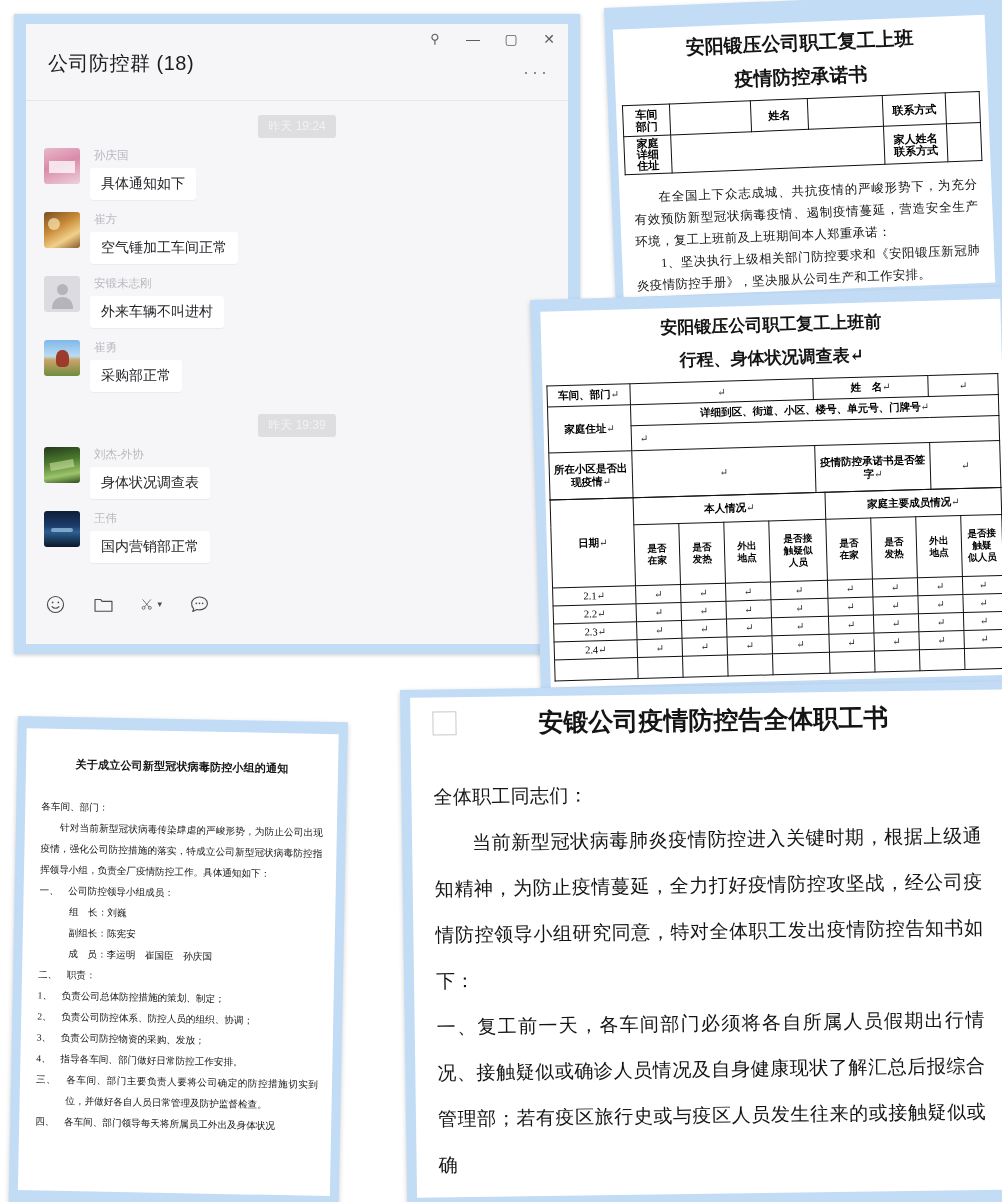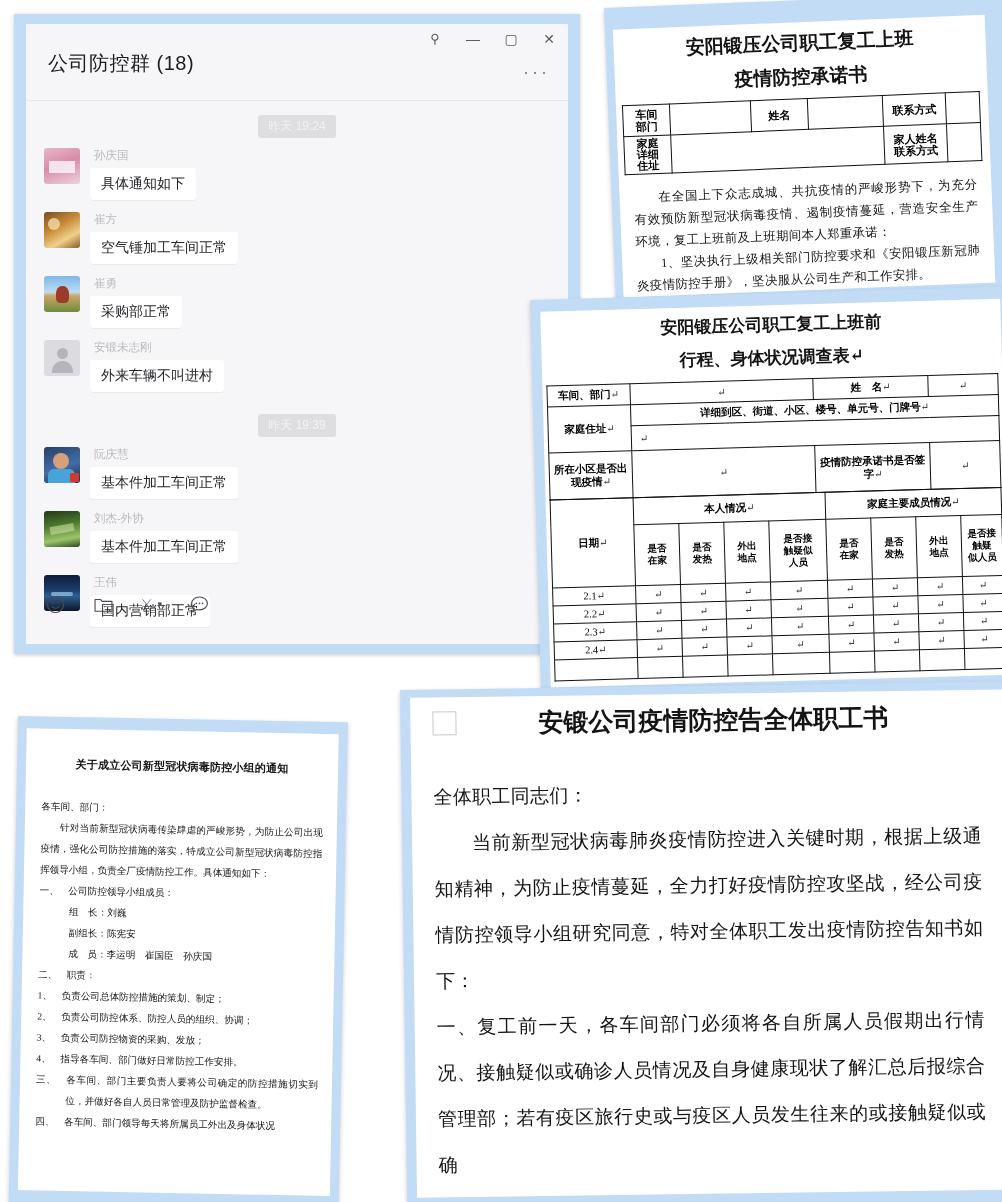--- a/index.html
+++ b/index.html
@@ -147,52 +147,43 @@
 
         <div class="wx-msg">
           <div class="wx-avatar av2"></div>
           <div class="wx-col">
             <div class="wx-sender">崔方</div>
             <div class="wx-bubble">空气锤加工车间正常</div>
           </div>
         </div>
 
         <div class="wx-msg">
+          <div class="wx-avatar av4"></div>
+          <div class="wx-col">
+            <div class="wx-sender">安锻未志刚</div>
+            <div class="wx-bubble">外来车辆不叫进村</div>
+          </div>
+        </div>
+
+        <div class="wx-msg">
           <div class="wx-avatar av3"></div>
           <div class="wx-col">
             <div class="wx-sender">崔勇</div>
             <div class="wx-bubble">采购部正常</div>
           </div>
         </div>
 
-        <div class="wx-msg">
-          <div class="wx-avatar av4"></div>
-          <div class="wx-col">
-            <div class="wx-sender">安锻未志刚</div>
-            <div class="wx-bubble">外来车辆不叫进村</div>
-          </div>
-        </div>
-
         <div class="wx-daystamp" style="margin-top:22px;">昨天 19:39</div>
 
-        <div class="wx-msg">
-          <div class="wx-avatar av5">
-              <span class="av5-badge"></span>
-            </div>
-          <div class="wx-col">
-            <div class="wx-sender">阮庆慧</div>
-            <div class="wx-bubble">基本件加工车间正常</div>
-          </div>
-        </div>
 
         <div class="wx-msg">
           <div class="wx-avatar av6"></div>
           <div class="wx-col">
             <div class="wx-sender">刘杰-外协</div>
-            <div class="wx-bubble">基本件加工车间正常</div>
+            <div class="wx-bubble">身体状况调查表</div>
           </div>
         </div>
 
         <div class="wx-msg">
           <div class="wx-avatar av7"></div>
           <div class="wx-col">
             <div class="wx-sender">王伟</div>
             <div class="wx-bubble">国内营销部正常</div>
           </div>
         </div>

